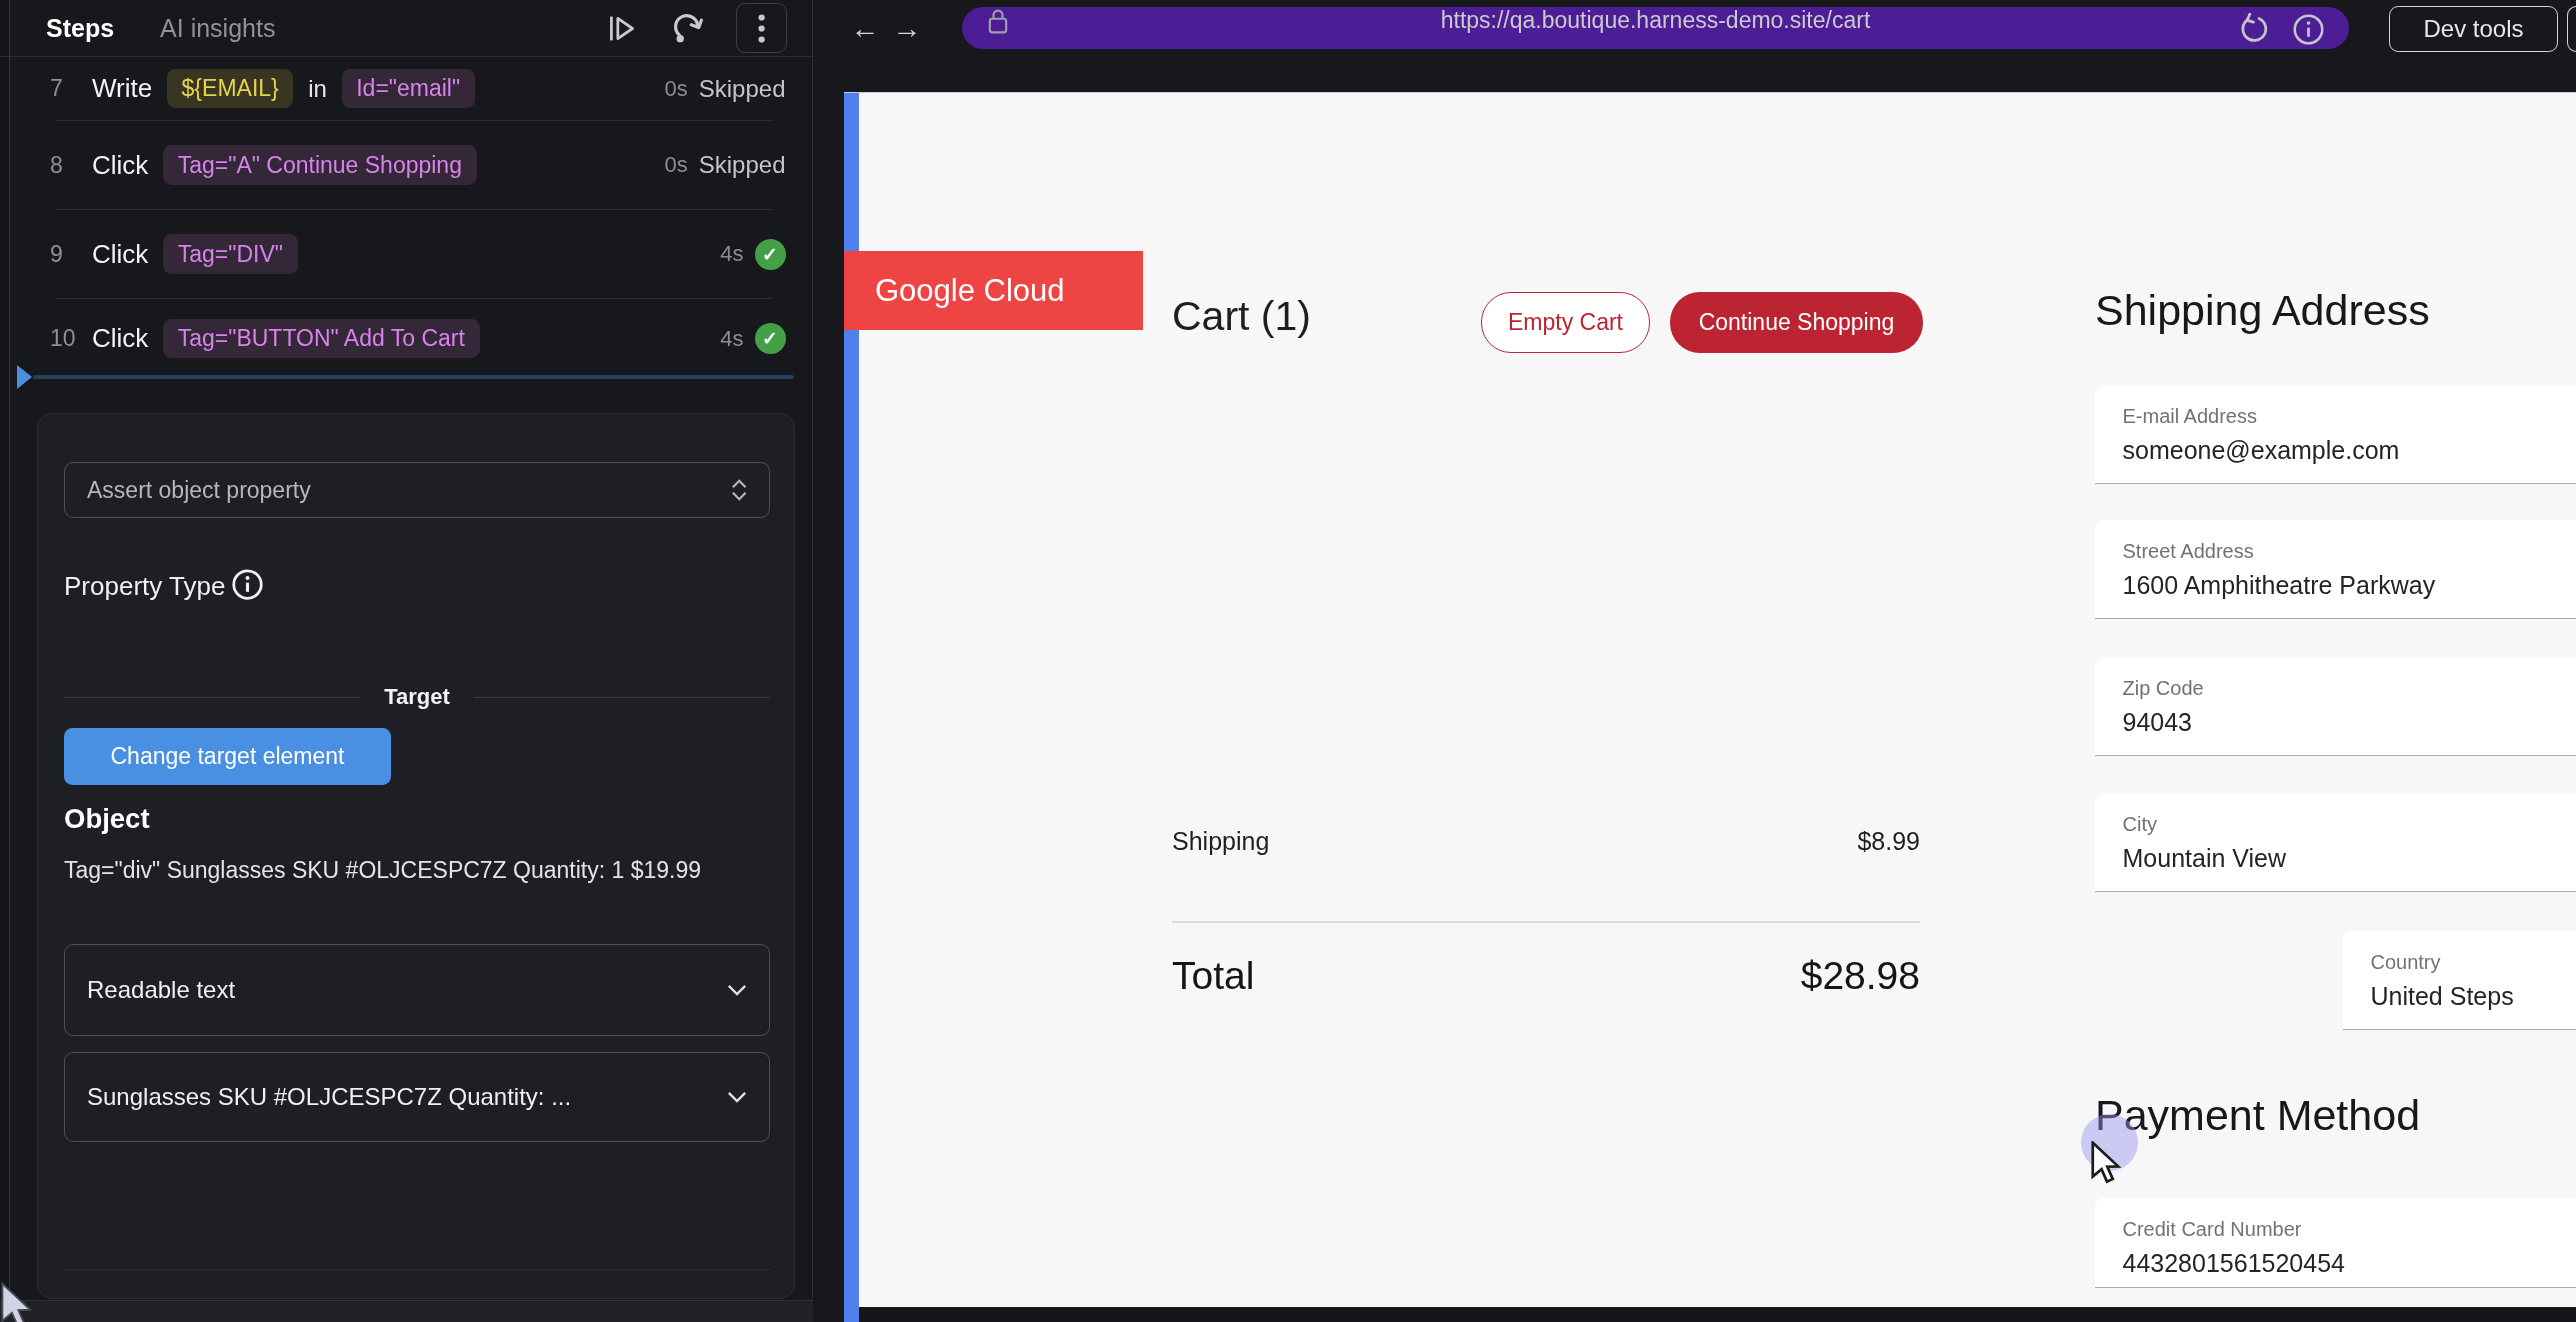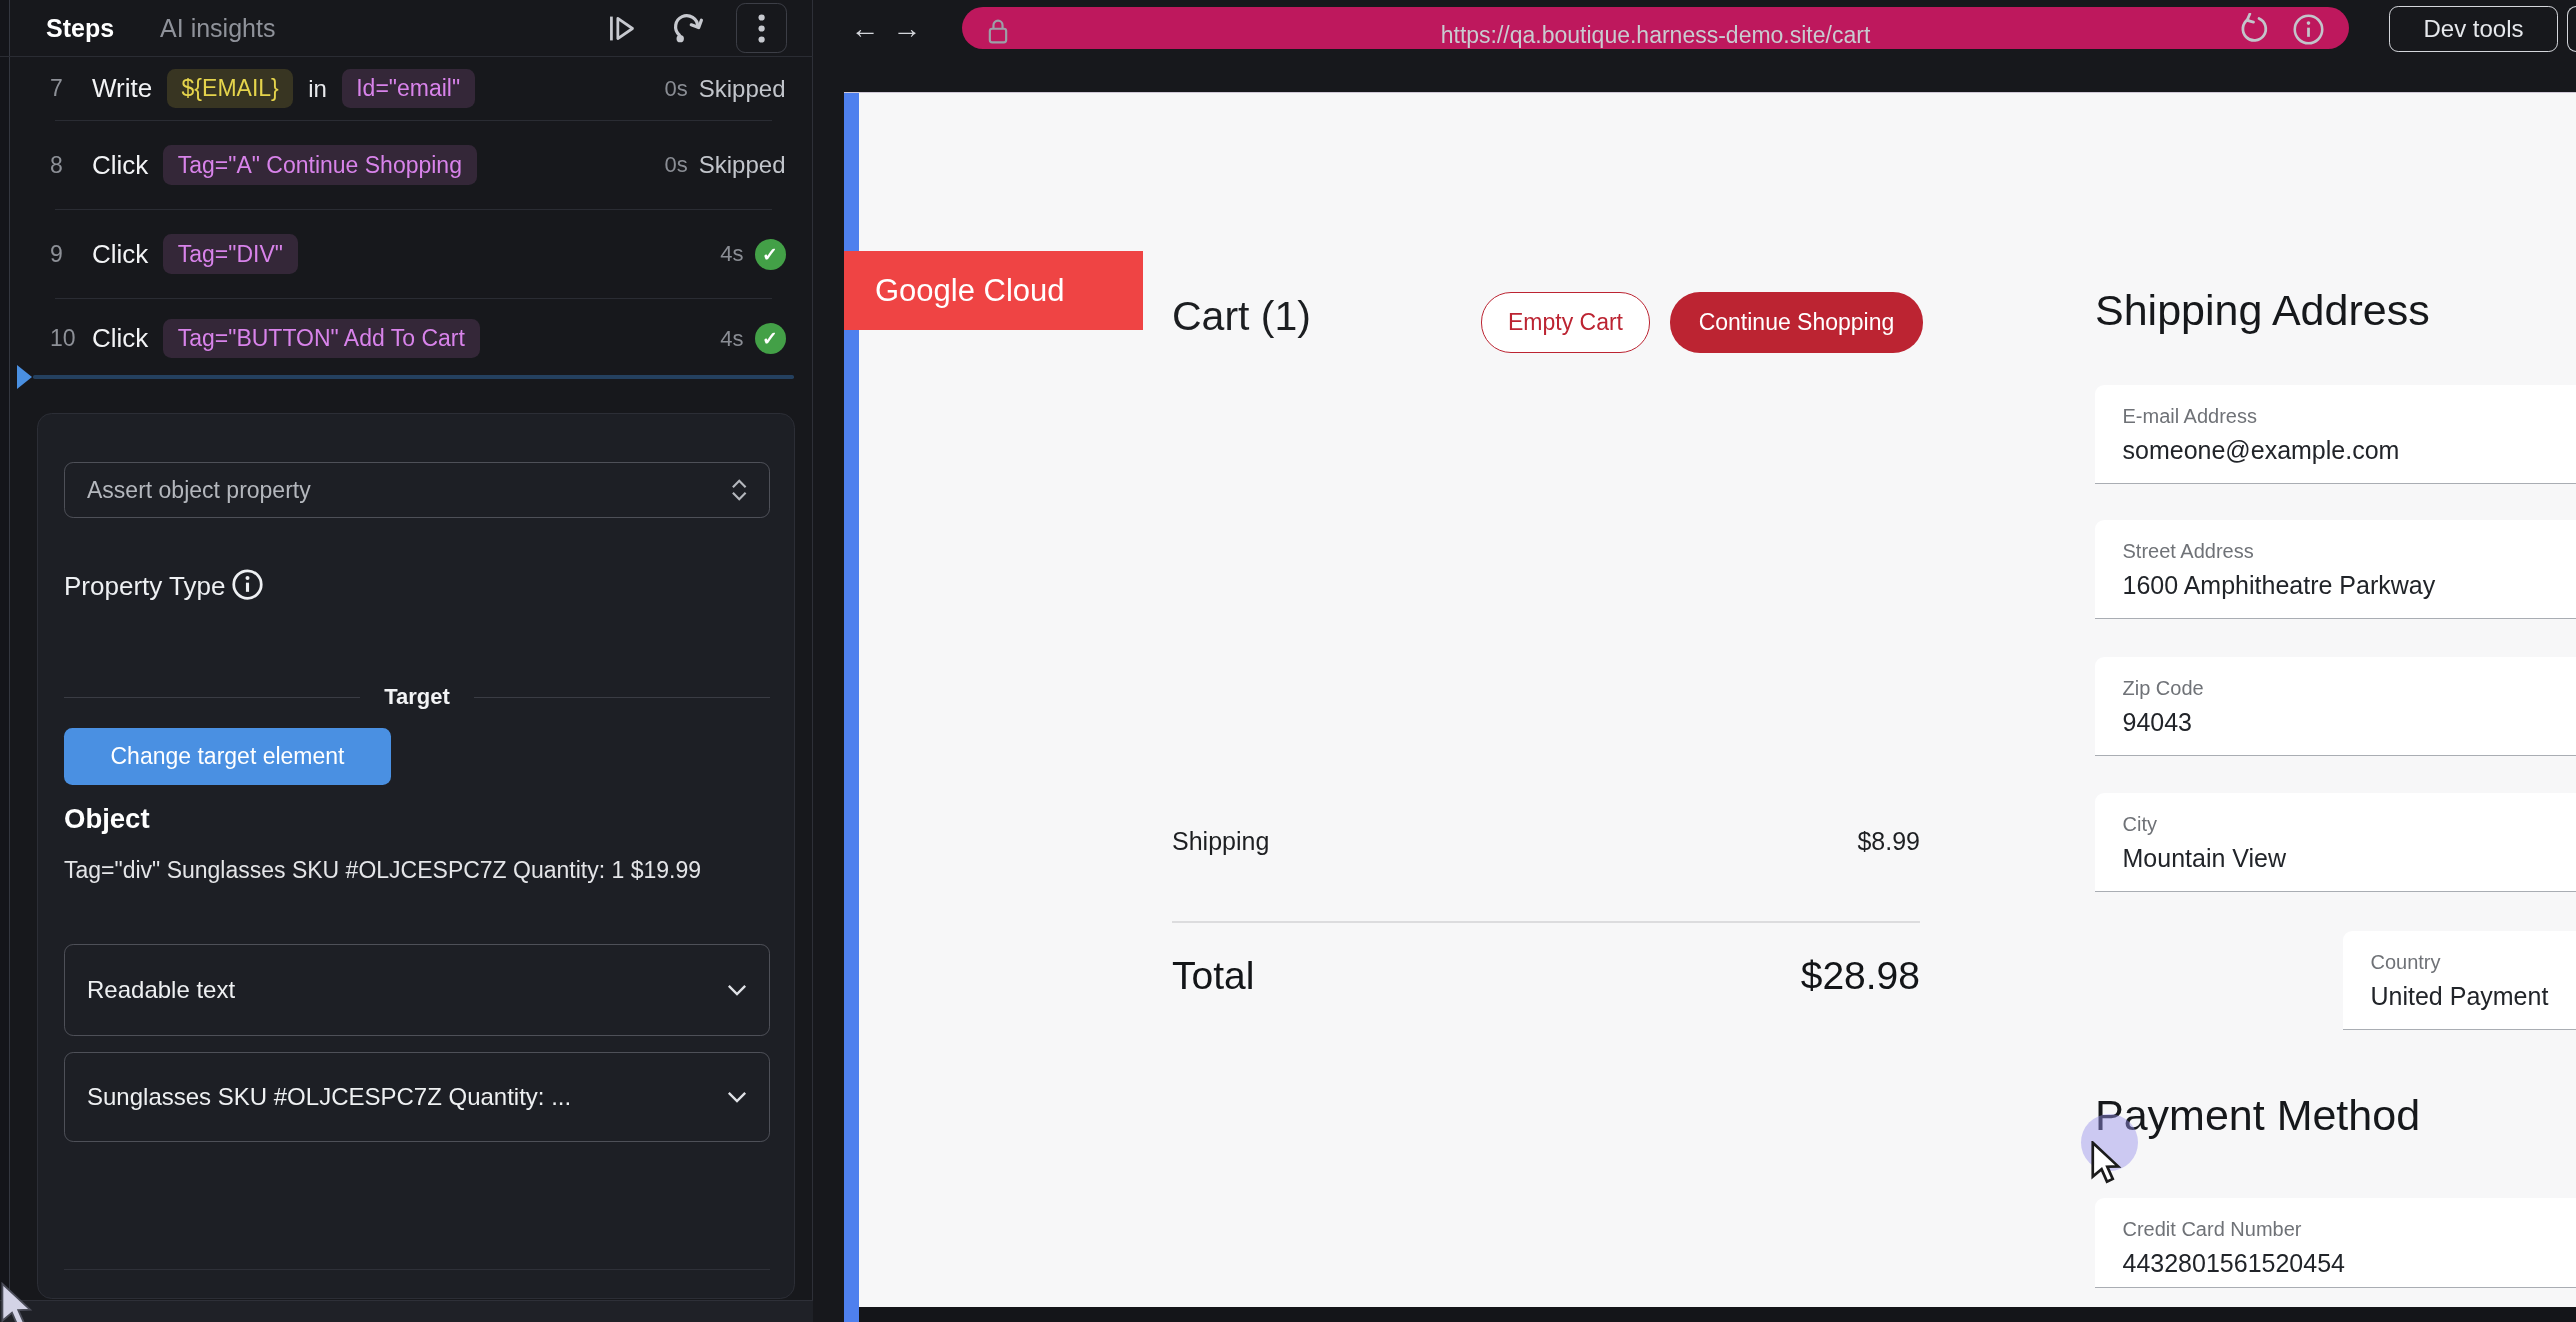--- a/index.html
+++ b/index.html
@@ -46,21 +46,21 @@
   .blue-btn { position:absolute; left:26px; top:314px; width:327px; height:57px; background:#4a90e2; border:none; border-radius:8.3px; color:#fff; font-size:23px; font-family:"Liberation Sans",sans-serif; cursor:pointer; }
   .object-heading { position:absolute; left:26px; top:389px; color:#fff; font-size:27.5px; font-weight:700; }
   .object-desc { position:absolute; left:26px; top:439px; width:670px; color:#e4e5e8; font-size:23px; line-height:34px; }
   .card-divider { position:absolute; left:26px; top:855px; width:706px; height:0.9px; background:#2e3038; }
 
   .lp-footer { left:0; top:1300px; width:813px; height:23px; background:#1f2127; border-top:0.9px solid #2e3038; }
 
   
   .browser-top { left:813px; top:0; width:1763px; height:57px; display:flex; align-items:center; }
   .nav-arrow { font-size:29px; color:#d3d5da; width:42px; text-align:center; cursor:pointer; }
-  .url-bar { position:absolute; left:149px; top:7.3px; width:1387px; height:42px; background:#be185d; border-radius:21px; display:flex; align-items:flex-end; padding:0 24px; cursor:text; }
+  .url-bar { position:absolute; left:149px; top:7.3px; width:1387px; height:42px; background:#4c1d95; border-radius:21px; display:flex; align-items:flex-start; padding:0 24px; cursor:text; }
   .url-text { position:absolute; left:0; right:0; text-align:center; color:#c9cbd0; font-size:23px; }
   .top-icon { position:absolute; top:13px; width:33px; height:33px; cursor:pointer; }
   .devtools-btn { position:absolute; left:1576px; top:5.5px; width:169px; height:46px; border:1.8px solid #d4d6db; border-radius:9.2px; background:transparent; color:#e6e8ec; font-size:24px; font-family:"Liberation Sans",sans-serif; cursor:pointer; }
   .right-sliver { position:absolute; left:1754px; top:5.5px; width:13px; height:46px; border:1.8px solid #d4d6db; border-right:none; border-radius:9.2px 0 0 9.2px; }
 
   
   .viewport { left:844px; top:92px; width:1732px; height:1231px; background:#f7f7f8; border-top:1.8px solid #cfc8d6; overflow:hidden; }
   .blue-stripe { left:0; top:0; width:14.7px; height:1231px; background:#4e80ee; }
   .site-header { left:14.7px; top:0; width:1717px; height:98px; background:#fff; border-bottom:0.9px solid #e4e4e6; }
   .logo-wrap { position:absolute; left:205px; top:20px; display:flex; align-items:center; gap:14.7px; }
@@ -307,21 +307,21 @@
   <div class="field-card" style="top:564px; height:99px;">
     <span class="field-label">Zip Code</span>
     <span class="field-value">94043</span>
   </div>
   <div class="field-card" style="top:700px; height:99px;">
     <span class="field-label">City</span>
     <span class="field-value">Mountain View</span>
   </div>
   <div class="field-card" style="top:838px; height:99px; left:1499px; width:266px;">
     <span class="field-label">Country</span>
-    <span class="field-value">United Payment</span>
+    <span class="field-value">United Steps</span>
   </div>
 
   <div class="col-title" style="left:1251px; top:998px;">Payment Method</div>
 
   <div class="field-card" style="top:1105px; height:90px;">
     <span class="field-label">Credit Card Number</span>
     <span class="field-value">4432801561520454</span>
   </div>
 
   <div class="abs black-strip"></div>

